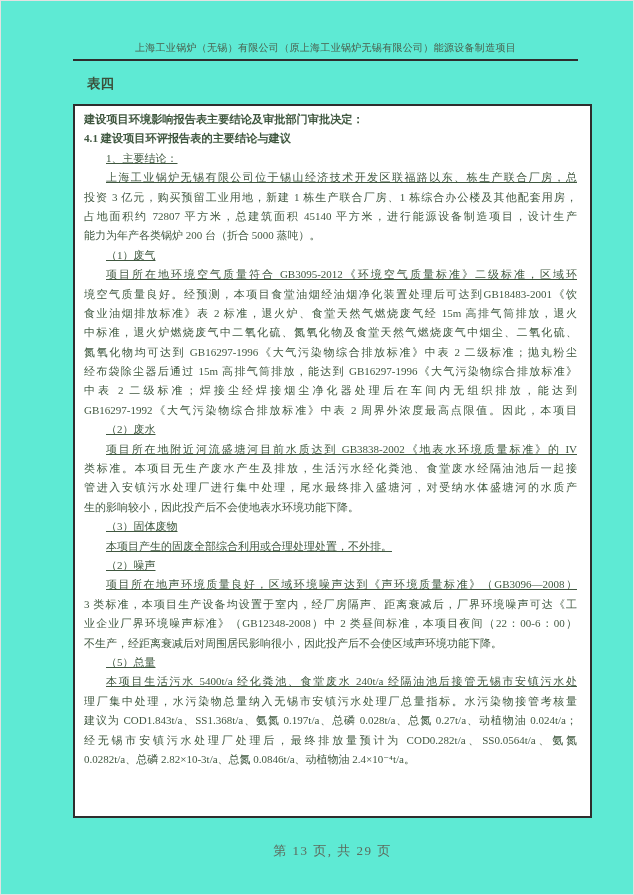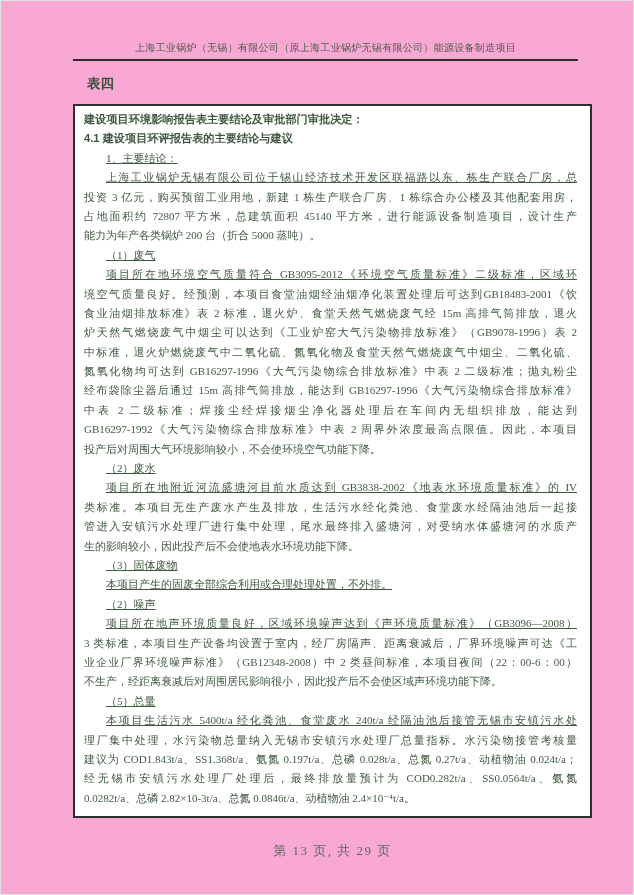--- a/index.html
+++ b/index.html
@@ -1,20 +1,20 @@
 <!DOCTYPE html>
 <html><head>
 <meta charset="utf-8">
 <style>
   html,body{margin:0;padding:0;background:#ffffff;}
   .page{
     position:relative;
     width:634px;height:895px;
     box-sizing:border-box;
-    background:#f9a8d4;
+    background:#5eead4;
     border:1px solid #e2e2e2;
     font-family:"Liberation Serif","DejaVu Serif",serif;
     color:#3f573f;
     overflow:hidden;
   }
   .doc-header-title{
     position:absolute;
     left:72px;width:505px;top:40px;
     text-align:center;
     font-size:10px;
@@ -45,21 +45,21 @@
     overflow:hidden;
   }
   .rl{
     height:19.4px;
     line-height:19.4px;
     font-size:11px;
     overflow:hidden;
     white-space:normal;
   }
   .rl.h{
-    font-family:Liberation Sans, sans-serif;
+    font-family:Liberation Serif, serif;
     font-weight:bold;
     font-size:11.2px;
   }
   .rl.i{ text-indent:2em;text-decoration:underline; }
   .rl.j{ text-align:justify; text-align-last:justify; }
   .doc-footer{
     position:absolute;
     left:72px;width:519px;top:841px;
     text-align:center;
     font-size:13px;
@@ -80,27 +80,25 @@
         <div class="rl h">4.1 建设项目环评报告表的主要结论与建议</div>
         <div class="rl i">1、主要结论：</div>
         <div class="rl i j">上海工业锅炉无锡有限公司位于锡山经济技术开发区联福路以东、栋生产联合厂房，总</div>
         <div class="rl c j">投资 3 亿元，购买预留工业用地，新建 1 栋生产联合厂房、1 栋综合办公楼及其他配套用房，</div>
         <div class="rl c j">占地面积约 72807 平方米，总建筑面积 45140 平方米，进行能源设备制造项目，设计生产</div>
         <div class="rl c">能力为年产各类锅炉 200 台（折合 5000 蒸吨）。</div>
         <div class="rl i">（1）废气</div>
         <div class="rl i j">项目所在地环境空气质量符合 GB3095-2012《环境空气质量标准》二级标准，区域环</div>
         <div class="rl c j">境空气质量良好。经预测，本项目食堂油烟经油烟净化装置处理后可达到GB18483-2001《饮</div>
         <div class="rl c j">食业油烟排放标准》表 2 标准，退火炉、食堂天然气燃烧废气经 15m 高排气筒排放，退火</div>
-        <div class="rl c j">炉天然气燃烧废气中烟尘可以达到《工业炉窑大气污染物排放标准》（GB9078-1996）表 2</div>
         <div class="rl c j">中标准，退火炉燃烧废气中二氧化硫、氮氧化物及食堂天然气燃烧废气中烟尘、二氧化硫、</div>
         <div class="rl c j">氮氧化物均可达到 GB16297-1996《大气污染物综合排放标准》中表 2 二级标准；抛丸粉尘</div>
         <div class="rl c j">经布袋除尘器后通过 15m 高排气筒排放，能达到 GB16297-1996《大气污染物综合排放标准》</div>
         <div class="rl c j">中表 2 二级标准；焊接尘经焊接烟尘净化器处理后在车间内无组织排放，能达到</div>
         <div class="rl c j">GB16297-1992《大气污染物综合排放标准》中表 2 周界外浓度最高点限值。因此，本项目</div>
-        <div class="rl c">投产后对周围大气环境影响较小，不会使环境空气功能下降。</div>
         <div class="rl i">（2）废水</div>
         <div class="rl i j">项目所在地附近河流盛塘河目前水质达到 GB3838-2002《地表水环境质量标准》的 IV</div>
         <div class="rl c j">类标准。本项目无生产废水产生及排放，生活污水经化粪池、食堂废水经隔油池后一起接</div>
         <div class="rl c j">管进入安镇污水处理厂进行集中处理，尾水最终排入盛塘河，对受纳水体盛塘河的水质产</div>
         <div class="rl c">生的影响较小，因此投产后不会使地表水环境功能下降。</div>
         <div class="rl i">（3）固体废物</div>
         <div class="rl i">本项目产生的固废全部综合利用或合理处理处置，不外排。</div>
         <div class="rl i">（2）噪声</div>
         <div class="rl i j">项目所在地声环境质量良好，区域环境噪声达到《声环境质量标准》（GB3096—2008）</div>
         <div class="rl c j">3 类标准，本项目生产设备均设置于室内，经厂房隔声、距离衰减后，厂界环境噪声可达《工</div>

